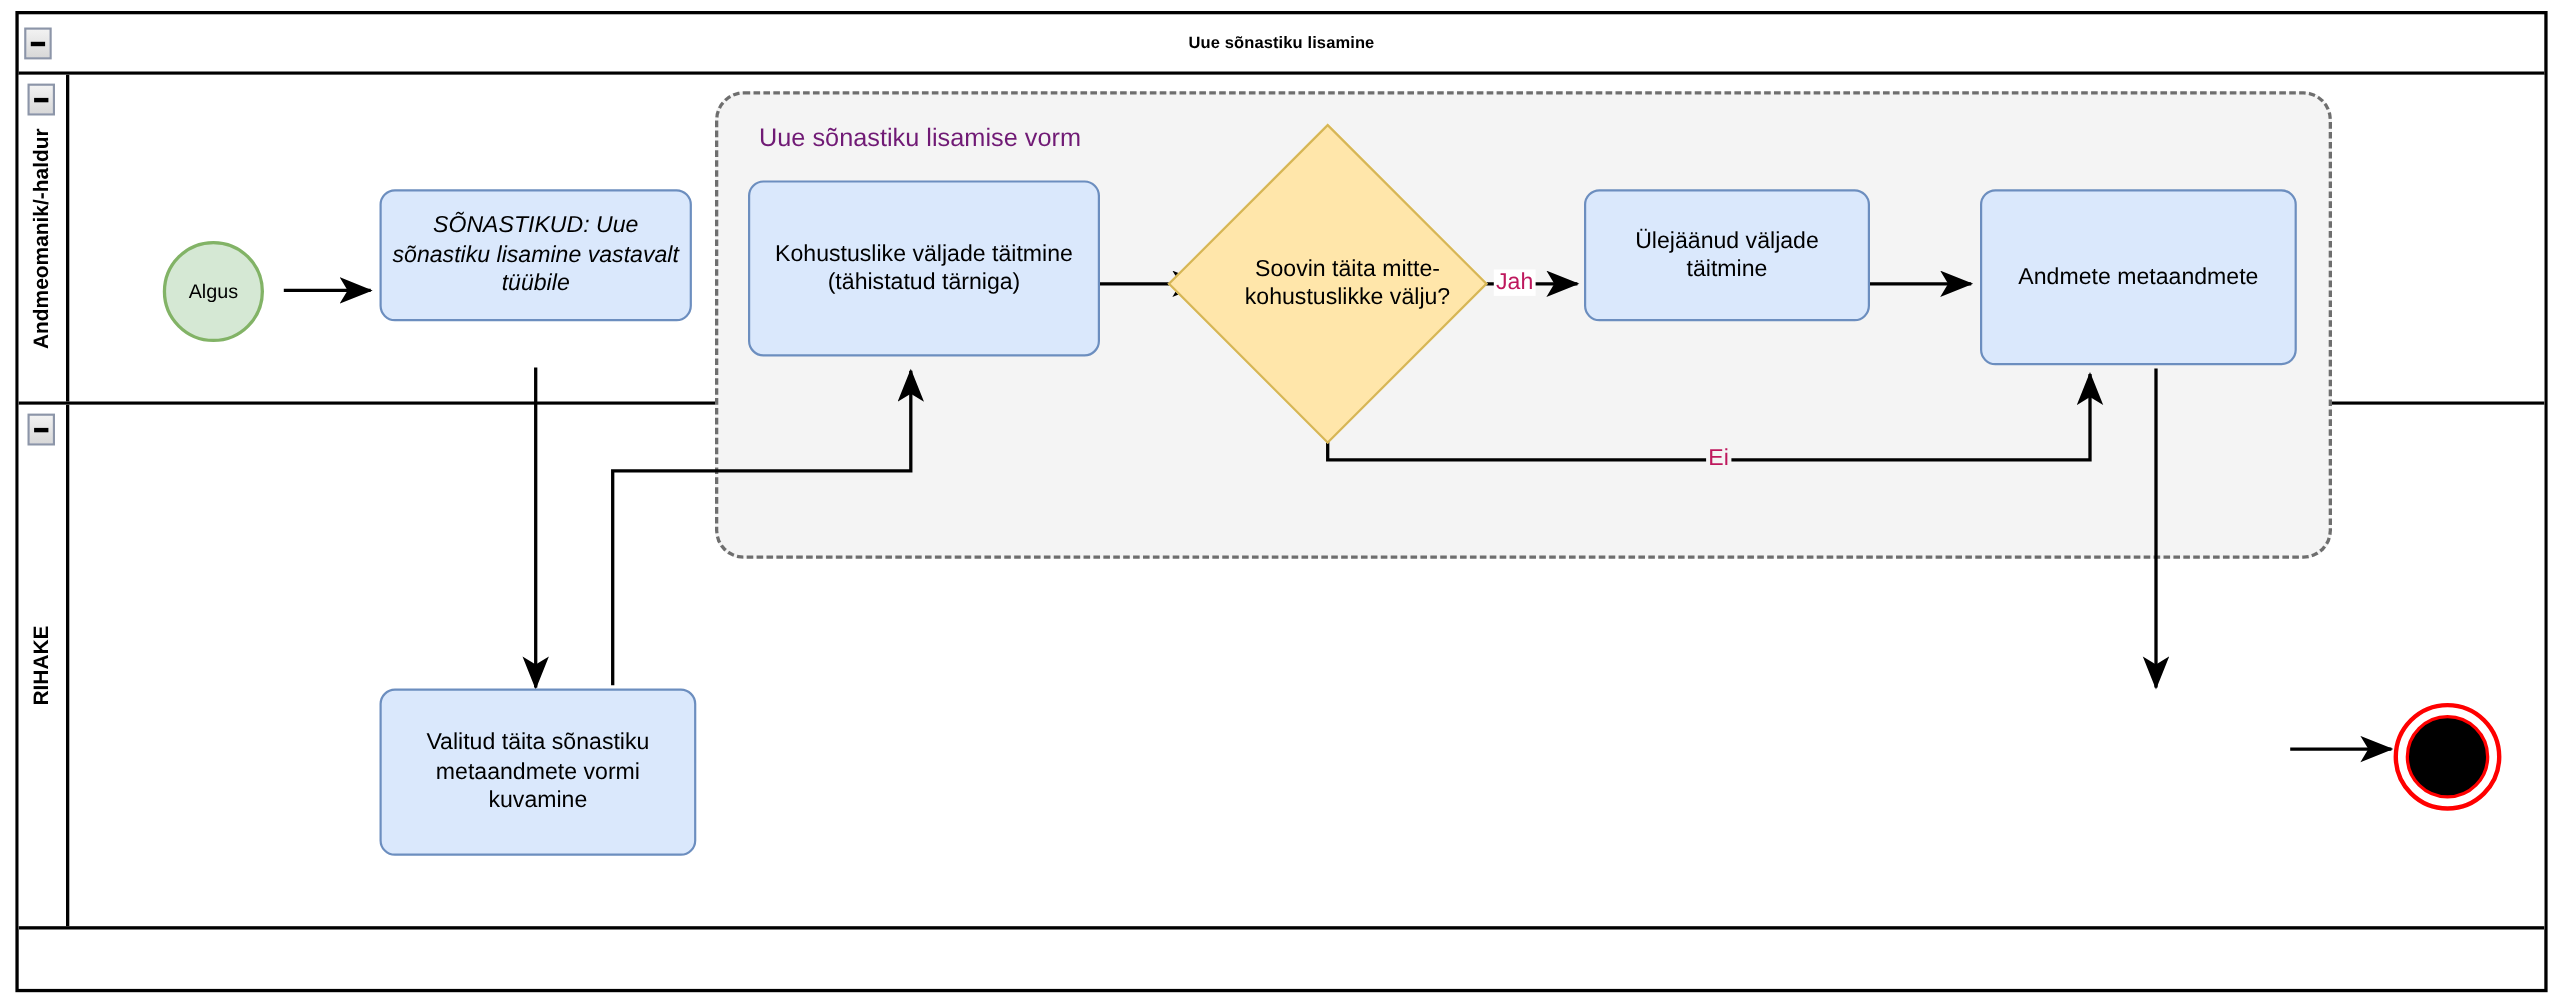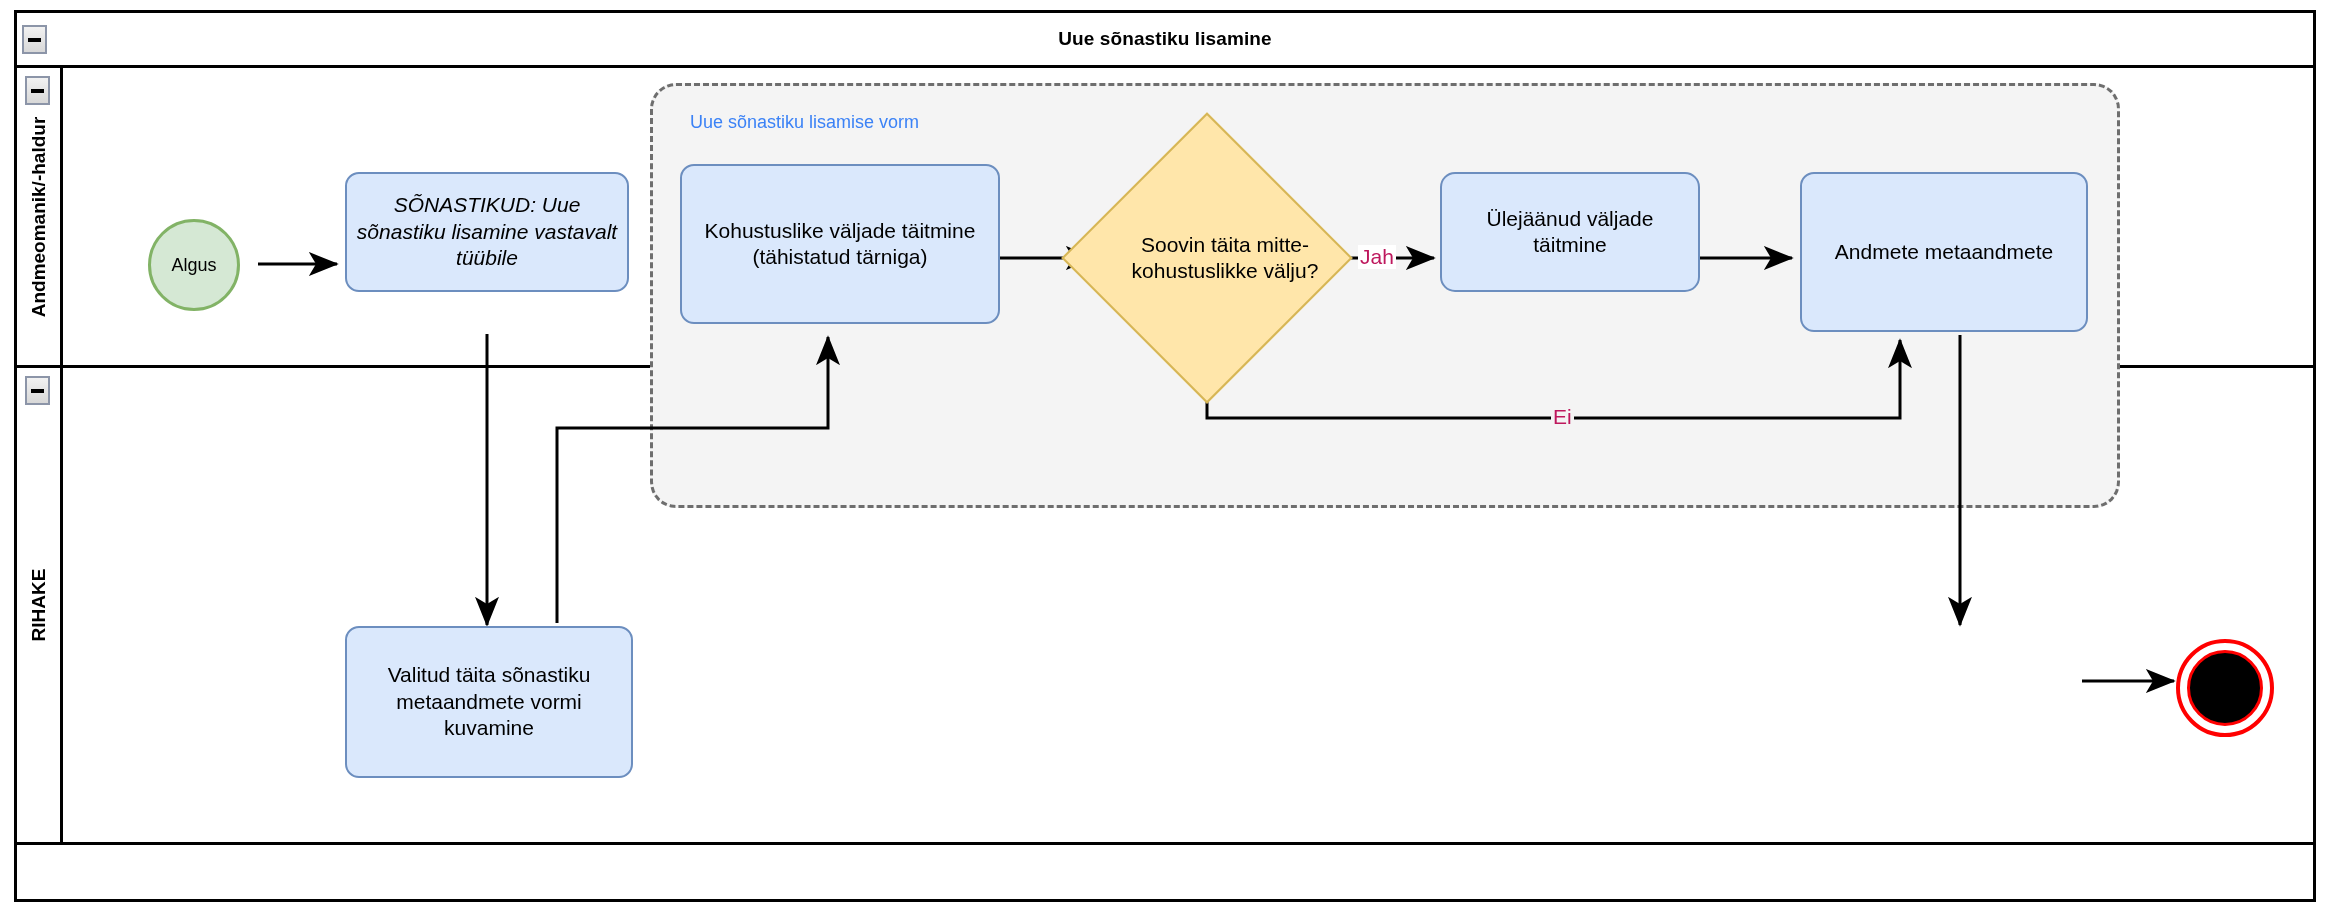--- a/index.html
+++ b/index.html
@@ -33,21 +33,21 @@
     top: 0;
     width: 100%;
     height: 55px;
     border-bottom: 3px solid #000000;
     box-sizing: border-box;
     display: flex;
     align-items: center;
     justify-content: center;
   }
   .pool-title {
-    font-size: 19px;
+    font-size: 15px;
     font-weight: bold;
     color: #000000;
     letter-spacing: 0.1px;
   }
 
   
   .collapse-icon {
     position: absolute;
     width: 25px;
     height: 29px;
@@ -102,22 +102,22 @@
   
   .group-box {
     position: absolute;
     border: 3px dashed #6e6e6e;
     border-radius: 26px;
     background: #f4f4f4;
     box-sizing: border-box;
   }
   .group-label {
     position: absolute;
-    font-size: 18px;
-    color: #3b82f6;
+    font-size: 23px;
+    color: #701a75;
     white-space: nowrap;
   }
 
   
   .node {
     position: absolute;
     box-sizing: border-box;
     display: flex;
     align-items: center;
     justify-content: center;
@@ -277,21 +277,21 @@
 
   <div class="node task" style="left:680px; top:164px; width:320px; height:160px;">
     <span>Kohustuslike väljade täitmine (tähistatud tärniga)</span>
   </div>
 
   <div class="gateway-wrap" style="left:1104px; top:155px; width:206px; height:206px;">
     <div class="gateway-shape"></div>
     <div class="gateway-text">Soovin täita mitte-kohustuslikke välju?</div>
   </div>
 
-  <div class="node task" style="left:1440px; top:172px; width:260px; height:120px;border-radius:15px;">
+  <div class="node task" style="left:1440px; top:172px; width:260px; height:120px;">
     <span>Ülejäänud väljade täitmine</span>
   </div>
 
   <div class="node task" style="left:1800px; top:172px; width:288px; height:160px;">
     <span>Andmete metaandmete</span>
   </div>
 
   <div class="node task" style="left:345px; top:626px; width:288px; height:152px;">
     <span>Valitud täita sõnastiku metaandmete vormi kuvamine</span>
   </div>

